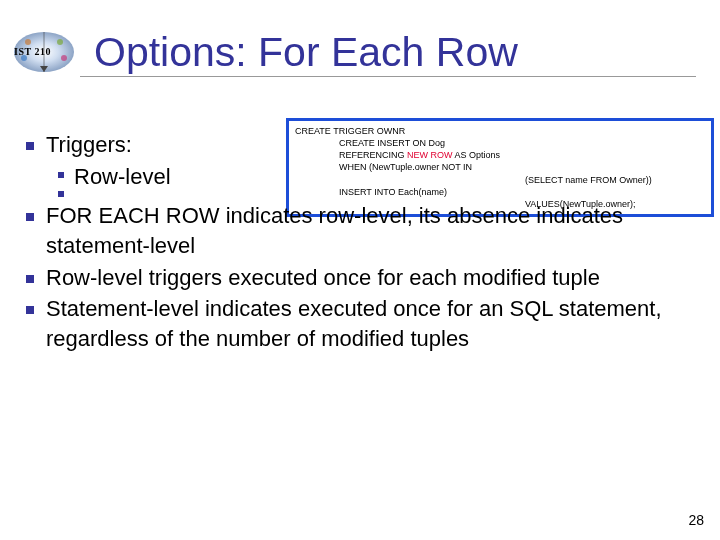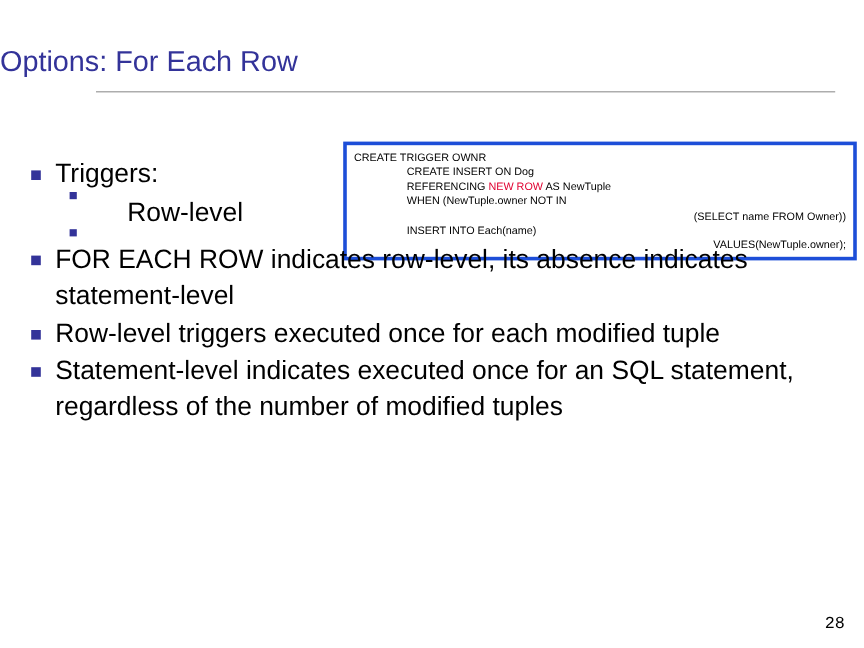--- a/index.html
+++ b/index.html
@@ -39,22 +39,23 @@
     top: 18px;
     left: 4px;
     font-family: "Comic Sans MS", cursive;
     font-size: 10px;
     font-weight: bold;
     color: #000;
     letter-spacing: 0.5px;
   }
   .title {
     font-family: Arial, Helvetica, sans-serif;
-    font-size: 24px;
+    font-size: 41px;
     color: #333399;
+    margin-left: 16px;
     font-weight: normal;
   }
   .hr {
     position: absolute;
     top: 76px;
     left: 80px;
     right: 24px;
     border-top: 1px solid #999;
   }
   .content {
@@ -66,24 +67,23 @@
     color: #000000;
     line-height: 1.35;
   }
   .b1 {
     display: flex;
     align-items: baseline;
     margin-bottom: 2px;
   }
   .b2 {
     display: flex;
-    align-items: flex-start;
+    align-items: center;
     margin-left: 32px;
     margin-bottom: 2px;
-    gap: 32px;
   }
   .sq {
     display: inline-block;
     width: 8px;
     height: 8px;
     background: #333399;
     margin-right: 12px;
     flex: 0 0 auto;
     transform: translateY(-2px);
   }
@@ -99,45 +99,64 @@
     width: 410px;
     border: 3px solid #1d4ed8;
     font-family: Verdana, Geneva, sans-serif;
     font-size: 9px;
     line-height: 1.35;
     padding: 4px 6px;
     background: #fff;
     color: #000;
   }
   .codebox .ind1 { padding-left: 44px; }
-  .codebox .right { padding-left: 230px; text-align: right; }
+  .codebox .right { padding-left: 230px; }
   .codebox .red { color: #e00030; text-align: right; }
   .slidenum {
     position: absolute;
     right: 16px;
     bottom: 12px;
-    font-family: Liberation Mono, monospace;
+    font-family: Liberation Sans, sans-serif;
     font-size: 14px;
     color: #000;
   }
 </style>
 </head>
 <body>
 
 <div class="header">
+  <div class="logo-box">
+    <svg class="logo-oval" viewBox="0 0 68 48">
+      <defs>
+        <radialGradient id="g" cx="50%" cy="50%" r="60%">
+          <stop offset="0%" stop-color="#ffffff"></stop>
+          <stop offset="40%" stop-color="#c8d8ee"></stop>
+          <stop offset="100%" stop-color="#5a7aa8"></stop>
+        </radialGradient>
+      </defs>
+      <ellipse cx="34" cy="24" rx="30" ry="20" fill="url(#g)" opacity="0.85"></ellipse>
+      <circle cx="18" cy="14" r="3" fill="#c47a3a" opacity="0.7"></circle>
+      <circle cx="50" cy="14" r="3" fill="#7aa83a" opacity="0.7"></circle>
+      <circle cx="14" cy="30" r="3" fill="#3a7ac4" opacity="0.7"></circle>
+      <circle cx="54" cy="30" r="3" fill="#c43a7a" opacity="0.7"></circle>
+      <path d="M34 4 L34 44" stroke="#444" stroke-width="0.6"></path>
+      <path d="M34 44 L30 38 L38 38 Z" fill="#444"></path>
+    </svg>
+    <span class="logo-label">IST 210</span>
+  </div>
   <div class="title">Options: For Each Row</div>
 </div>
 
 <div class="hr"></div>
 
 <div class="codebox">
   <div>CREATE TRIGGER OWNR</div>
   <div class="ind1">CREATE INSERT ON Dog</div>
   <div class="ind1">
-    <span>REFERENCING </span><span class="red">NEW ROW </span><span>AS NewTuple</span>
+    <span>REFERENCING </span><span class="red">NEW ROW </span><span>AS Options</span>
   </div>
   <div class="ind1">WHEN (NewTuple.owner NOT IN</div>
   <div class="right">(SELECT name FROM Owner))</div>
   <div class="ind1">INSERT INTO Each(name)</div>
   <div class="right">VALUES(NewTuple.owner);</div>
 </div>
 
 <div class="content">
   <div class="b1">
     <span class="sq"></span>

